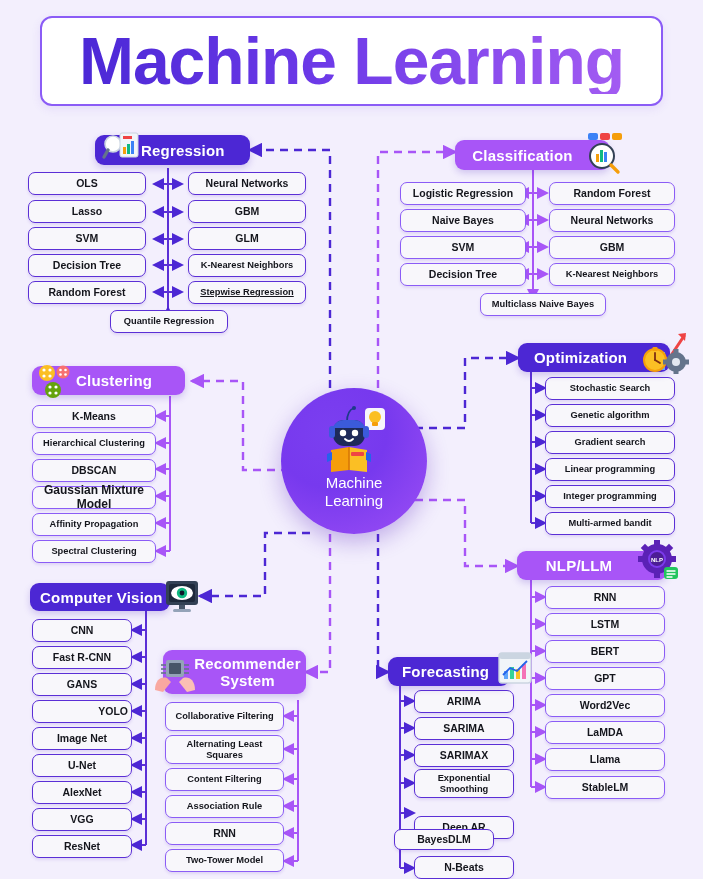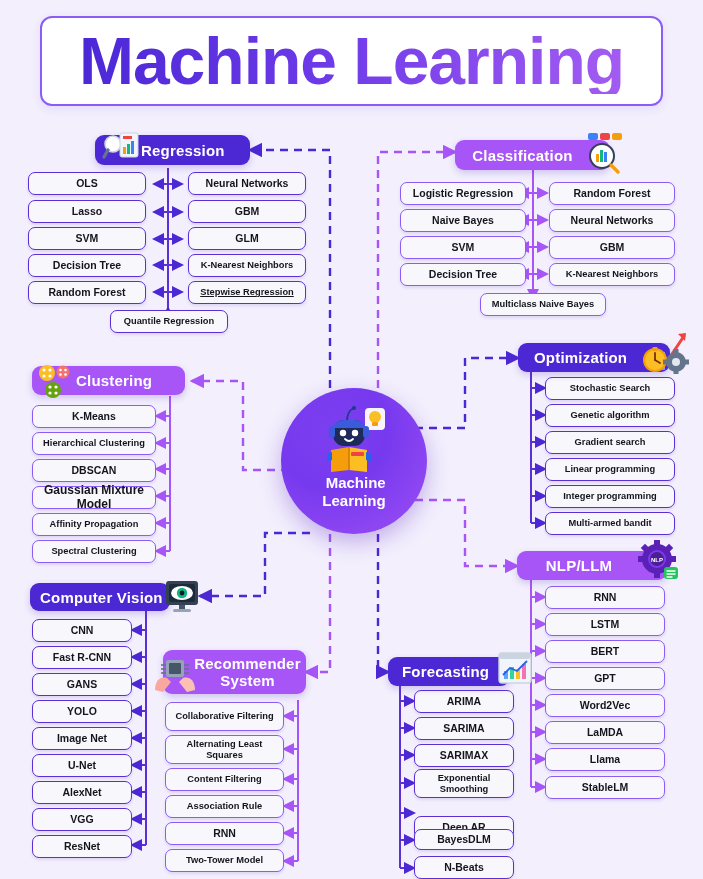--- a/index.html
+++ b/index.html
@@ -66,21 +66,21 @@
   .center{
     position:absolute;left:281px;top:388px;width:146px;height:146px;
     border-radius:50%;
     background:radial-gradient(circle at 34% 30%,#7b3ff0 0%,#7739ee 40%,#9d4ff5 100%);
     box-shadow:0 8px 22px rgba(90,40,190,.33);
     z-index:7;
     display:flex;flex-direction:column;align-items:center;justify-content:flex-end;
     padding-bottom:24px;box-sizing:border-box;
   }
   .center .ctext{
-    color:#fff;font-size:15px;font-weight:bold;text-align:right;line-height:1.2;
+    color:#fff;font-size:15px;font-weight:normal;text-align:center;line-height:1.2;
   }
   .center .art{position:absolute;left:50%;top:18px;transform:translateX(-50%);}
   .pill .icwrap{display:flex;align-items:center;justify-content:center;}
 </style>
 </head>
 <body>
 
 <div id="root">
 
   <svg id="wires" viewBox="0 0 703 879">
@@ -490,21 +490,21 @@
 
   <div class="leaf deep" style="left:32px;top:619px;width:100px;height:23px;">
       <span>CNN</span>
     </div>
   <div class="leaf deep" style="left:32px;top:646px;width:100px;height:23px;">
       <span>Fast R-CNN</span>
     </div>
   <div class="leaf deep" style="left:32px;top:673px;width:100px;height:23px;">
       <span>GANS</span>
     </div>
-  <div class="leaf deep" style="left:32px;top:700px;width:100px;height:23px;">
+  <div class="leaf deep" style="left:32px;top:700px;width:100px;height:23px;justify-content:flex-end;">
       <span>YOLO</span>
     </div>
   <div class="leaf deep" style="left:32px;top:727px;width:100px;height:23px;">
       <span>Image Net</span>
     </div>
   <div class="leaf deep" style="left:32px;top:754px;width:100px;height:23px;">
       <span>U-Net</span>
     </div>
   <div class="leaf deep" style="left:32px;top:781px;width:100px;height:23px;">
       <span>AlexNet</span>
@@ -579,20 +579,20 @@
     </div>
   <div class="leaf deep" style="left:414px;top:744px;width:100px;height:23px;">
       <span>SARIMAX</span>
     </div>
   <div class="leaf deep sm" style="left:414px;top:769px;width:100px;height:29px;">
       <span>Exponential Smoothing</span>
     </div>
   <div class="leaf deep" style="left:414px;top:802px;width:100px;height:23px;margin-top:14px;">
       <span>Deep AR</span>
     </div>
-  <div class="leaf deep" style="left:414px;top:829px;width:100px;height:21px;">
+  <div class="leaf deep" style="left:394px;top:829px;width:100px;height:21px;">
       <span>BayesDLM</span>
     </div>
   <div class="leaf deep" style="left:414px;top:856px;width:100px;height:23px;">
       <span>N-Beats</span>
     </div>
 
 </div>
 
 </body></html>

